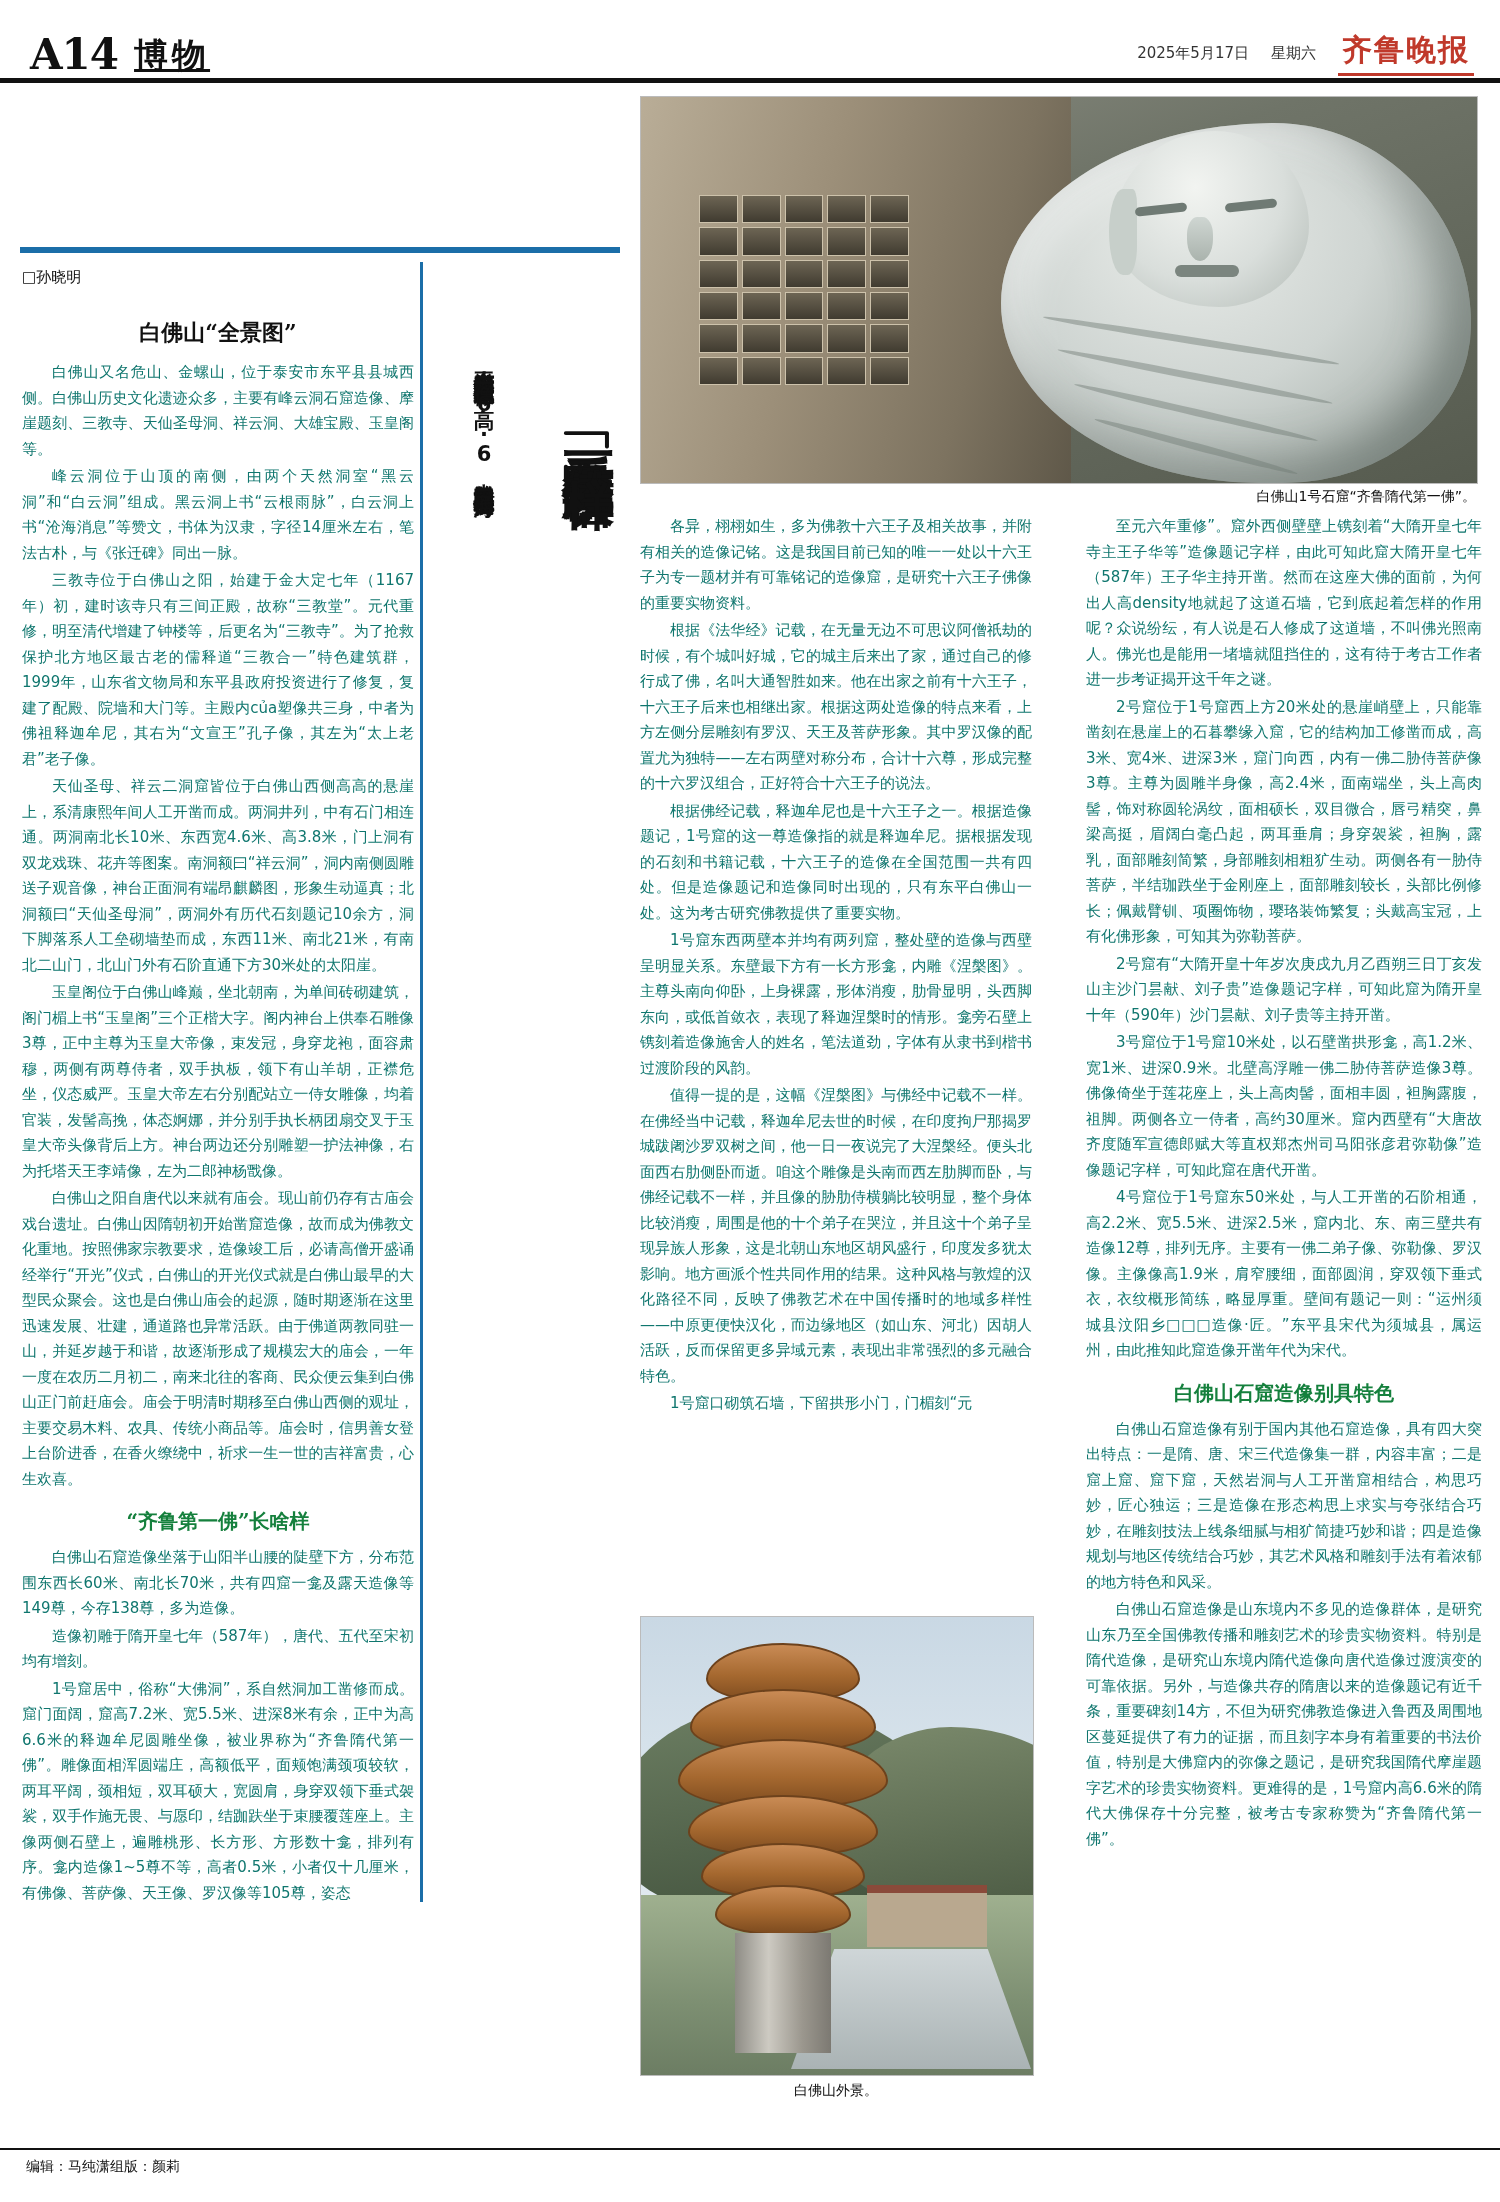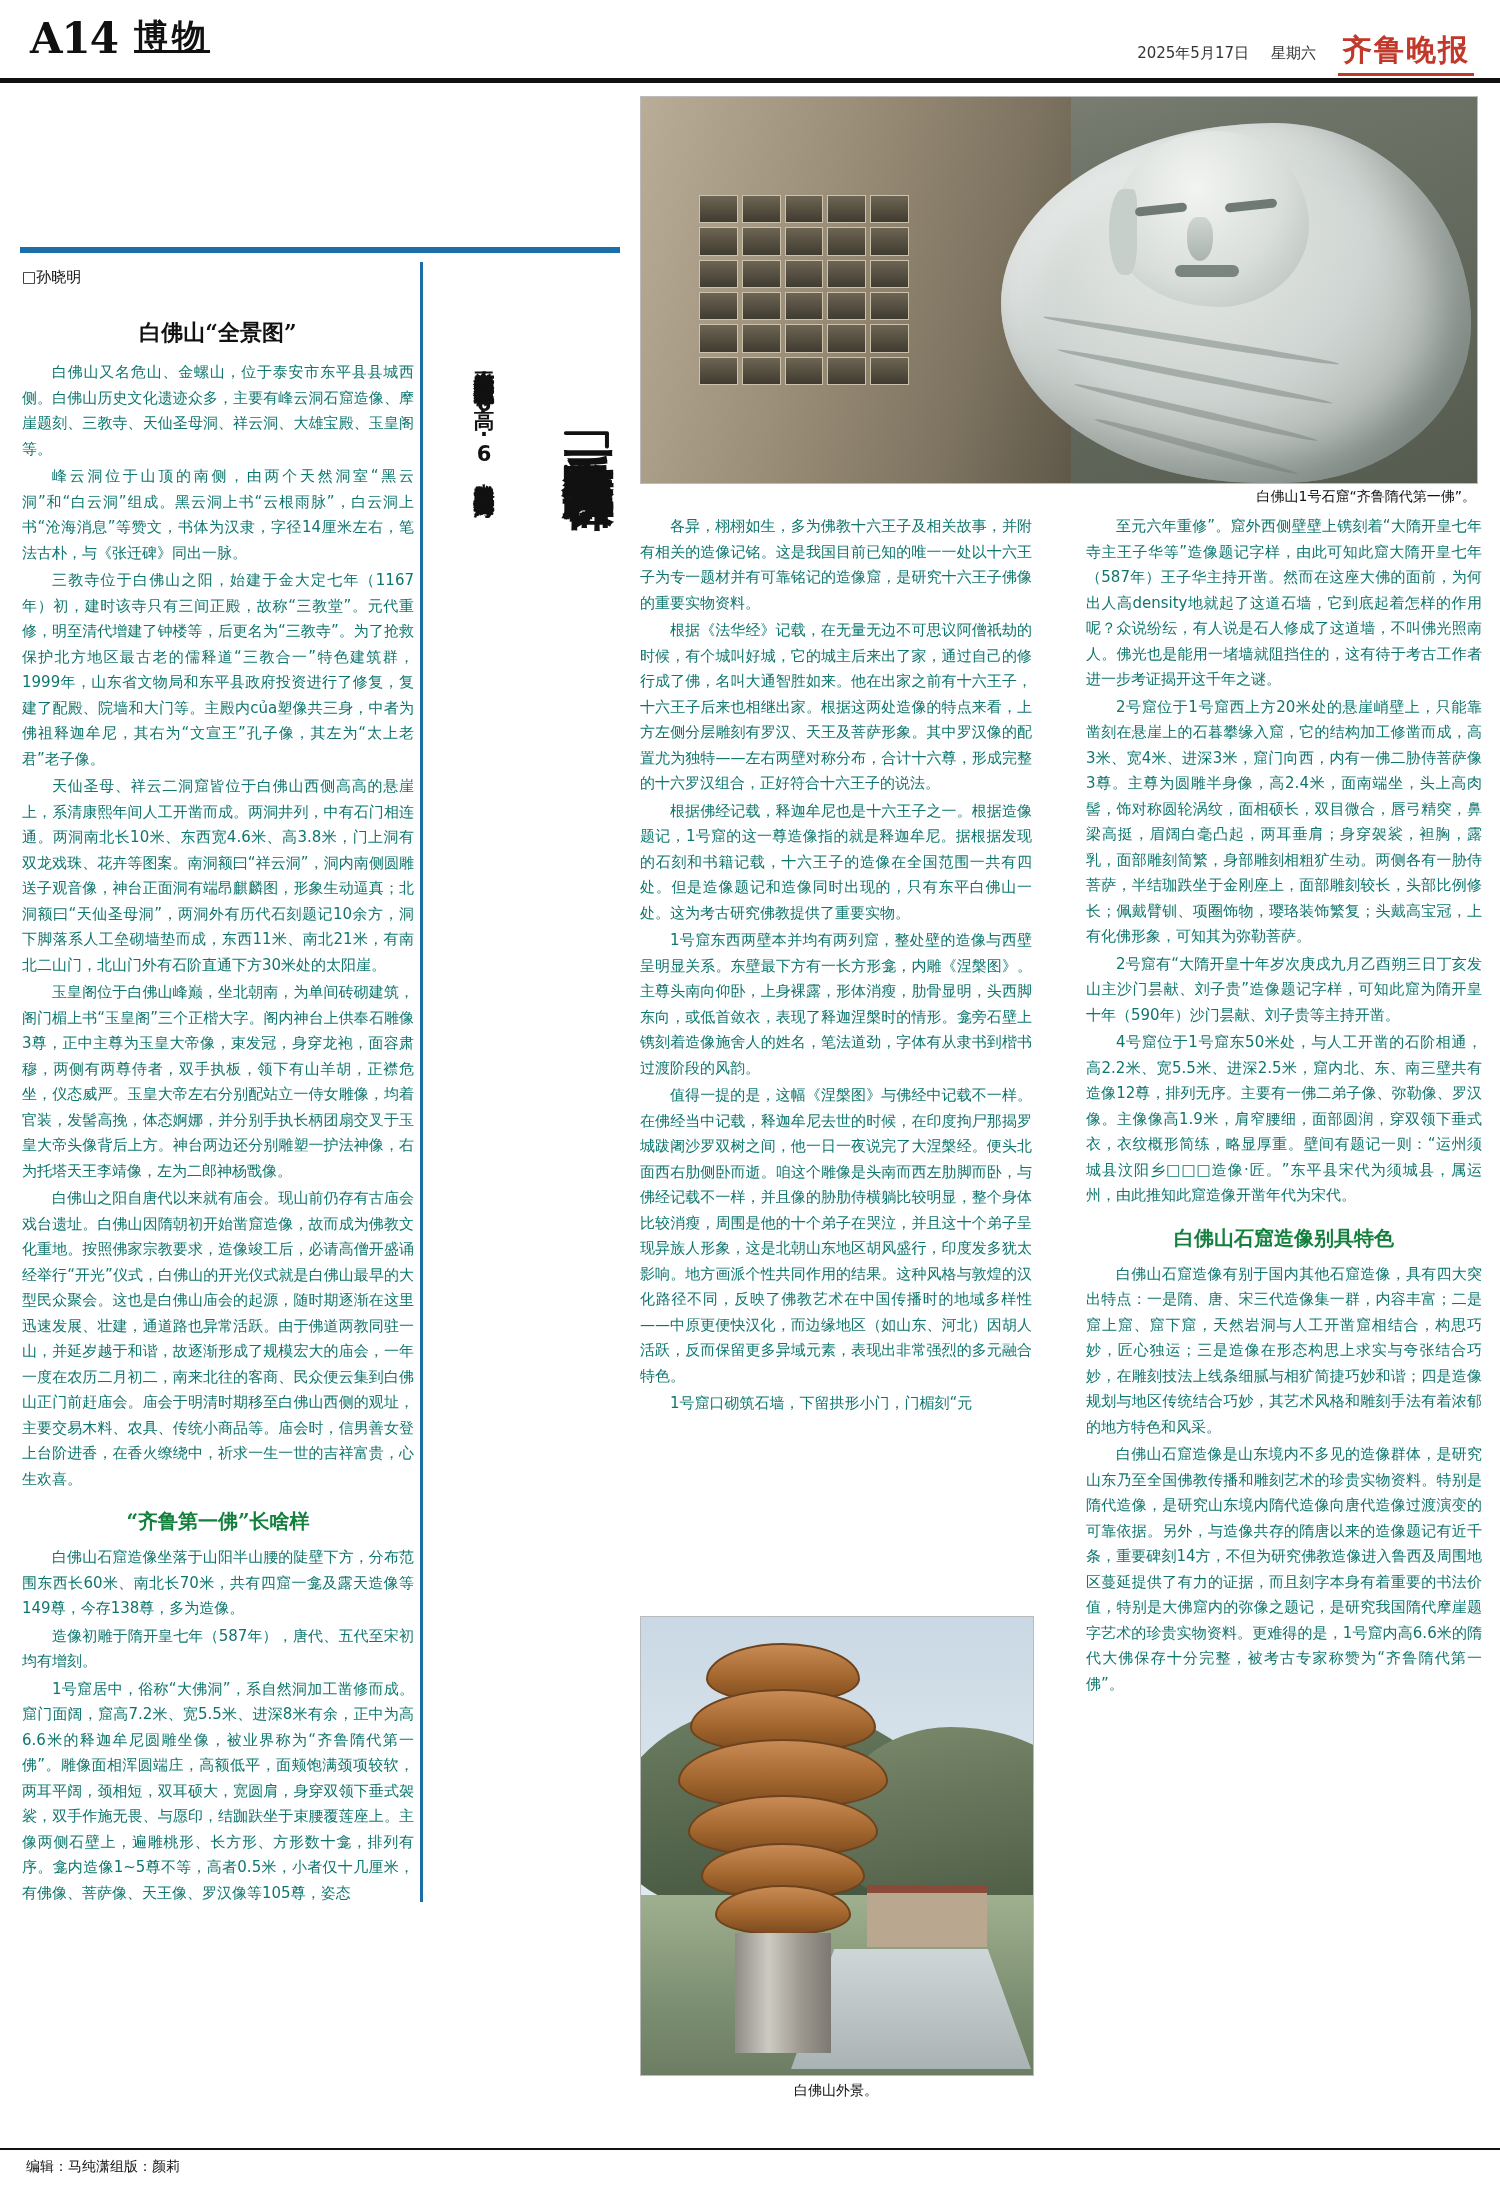--- a/index.html
+++ b/index.html
@@ -12,21 +12,21 @@
     overflow:hidden;
   }
   .page{position:relative;width:1500px;height:2202px;}
 
   
   .masthead{
     position:absolute;left:0;top:0;width:1500px;height:88px;
     background:linear-gradient(90deg,#ffffff 0%,#ffffff 55%,#ffffff 100%);
   }
   .mast-left{
-    position:absolute;left:30px;top:14px;display:flex;align-items:flex-start;gap:16px;
+    position:absolute;left:30px;top:30px;display:flex;align-items:flex-end;gap:16px;
   }
   .mast-page{
     font-family:"DejaVu Serif","Liberation Serif",serif;
     font-size:42px;font-weight:700;letter-spacing:-1px;color:#111;
   }
   .mast-section{
     font-size:34px;font-weight:700;color:#111;letter-spacing:4px;text-decoration:underline;
   }
   .mast-right{
     position:absolute;right:26px;top:30px;display:flex;align-items:center;gap:22px;
@@ -250,20 +250,21 @@
     <p class="para">根据佛经记载，释迦牟尼也是十六王子之一。根据造像题记，1号窟的这一尊造像指的就是释迦牟尼。据根据发现的石刻和书籍记载，十六王子的造像在全国范围一共有四处。但是造像题记和造像同时出现的，只有东平白佛山一处。这为考古研究佛教提供了重要实物。</p>
     <p class="para">1号窟东西两壁本并均有两列窟，整处壁的造像与西壁呈明显关系。东壁最下方有一长方形龛，内雕《涅槃图》。主尊头南向仰卧，上身裸露，形体消瘦，肋骨显明，头西脚东向，或低首敛衣，表现了释迦涅槃时的情形。龛旁石壁上镌刻着造像施舍人的姓名，笔法道劲，字体有从隶书到楷书过渡阶段的风韵。</p>
     <p class="para">值得一提的是，这幅《涅槃图》与佛经中记载不一样。在佛经当中记载，释迦牟尼去世的时候，在印度拘尸那揭罗城跋阇沙罗双树之间，他一日一夜说完了大涅槃经。便头北面西右肋侧卧而逝。咱这个雕像是头南而西左肋脚而卧，与佛经记载不一样，并且像的胁肋侍横躺比较明显，整个身体比较消瘦，周围是他的十个弟子在哭泣，并且这十个弟子呈现异族人形象，这是北朝山东地区胡风盛行，印度发多犹太影响。地方画派个性共同作用的结果。这种风格与敦煌的汉化路径不同，反映了佛教艺术在中国传播时的地域多样性——中原更便快汉化，而边缘地区（如山东、河北）因胡人活跃，反而保留更多异域元素，表现出非常强烈的多元融合特色。</p>
     <p class="para">1号窟口砌筑石墙，下留拱形小门，门楣刻“元</p>
   </div>
 
   <div class="col-right">
     <p class="para">至元六年重修”。窟外西侧壁壁上镌刻着“大隋开皇七年寺主王子华等”造像题记字样，由此可知此窟大隋开皇七年（587年）王子华主持开凿。然而在这座大佛的面前，为何出人高density地就起了这道石墙，它到底起着怎样的作用呢？众说纷纭，有人说是石人修成了这道墙，不叫佛光照南人。佛光也是能用一堵墙就阻挡住的，这有待于考古工作者进一步考证揭开这千年之谜。</p>
     <p class="para">2号窟位于1号窟西上方20米处的悬崖峭壁上，只能靠凿刻在悬崖上的石暮攀缘入窟，它的结构加工修凿而成，高3米、宽4米、进深3米，窟门向西，内有一佛二胁侍菩萨像3尊。主尊为圆雕半身像，高2.4米，面南端坐，头上高肉髻，饰对称圆轮涡纹，面相硕长，双目微合，唇弓精突，鼻梁高挺，眉阔白毫凸起，两耳垂肩；身穿袈裟，袒胸，露乳，面部雕刻简繁，身部雕刻相粗犷生动。两侧各有一胁侍菩萨，半结珈跌坐于金刚座上，面部雕刻较长，头部比例修长；佩戴臂钏、项圈饰物，璎珞装饰繁复；头戴高宝冠，上有化佛形象，可知其为弥勒菩萨。</p>
     <p class="para">2号窟有“大隋开皇十年岁次庚戌九月乙酉朔三日丁亥发山主沙门昙献、刘子贵”造像题记字样，可知此窟为隋开皇十年（590年）沙门昙献、刘子贵等主持开凿。</p>
+    <p class="para">3号窟位于1号窟10米处，以石壁凿拱形龛，高1.2米、宽1米、进深0.9米。北壁高浮雕一佛二胁侍菩萨造像3尊。佛像倚坐于莲花座上，头上高肉髻，面相丰圆，袒胸露腹，祖脚。两侧各立一侍者，高约30厘米。窟内西壁有“大唐故齐度随军宣德郎赋大等直权郑杰州司马阳张彦君弥勒像”造像题记字样，可知此窟在唐代开凿。</p>
     <p class="para">4号窟位于1号窟东50米处，与人工开凿的石阶相通，高2.2米、宽5.5米、进深2.5米，窟内北、东、南三壁共有造像12尊，排列无序。主要有一佛二弟子像、弥勒像、罗汉像。主像像高1.9米，肩窄腰细，面部圆润，穿双领下垂式衣，衣纹概形简练，略显厚重。壁间有题记一则：“运州须城县汶阳乡□□□造像·匠。”东平县宋代为须城县，属运州，由此推知此窟造像开凿年代为宋代。</p>
     <div class="sec-title">白佛山石窟造像别具特色</div>
     <p class="para">白佛山石窟造像有别于国内其他石窟造像，具有四大突出特点：一是隋、唐、宋三代造像集一群，内容丰富；二是窟上窟、窟下窟，天然岩洞与人工开凿窟相结合，构思巧妙，匠心独运；三是造像在形态构思上求实与夸张结合巧妙，在雕刻技法上线条细腻与相犷简捷巧妙和谐；四是造像规划与地区传统结合巧妙，其艺术风格和雕刻手法有着浓郁的地方特色和风采。</p>
     <p class="para">白佛山石窟造像是山东境内不多见的造像群体，是研究山东乃至全国佛教传播和雕刻艺术的珍贵实物资料。特别是隋代造像，是研究山东境内隋代造像向唐代造像过渡演变的可靠依据。另外，与造像共存的隋唐以来的造像题记有近千条，重要碑刻14方，不但为研究佛教造像进入鲁西及周围地区蔓延提供了有力的证据，而且刻字本身有着重要的书法价值，特别是大佛窟内的弥像之题记，是研究我国隋代摩崖题字艺术的珍贵实物资料。更难得的是，1号窟内高6.6米的隋代大佛保存十分完整，被考古专家称赞为“齐鲁隋代第一佛”。</p>
   </div>
 
   <div class="photo-bot">
     <div class="pb-sky"></div>
     <div class="pb-hill"></div>
     <div class="pb-hill2"></div>

